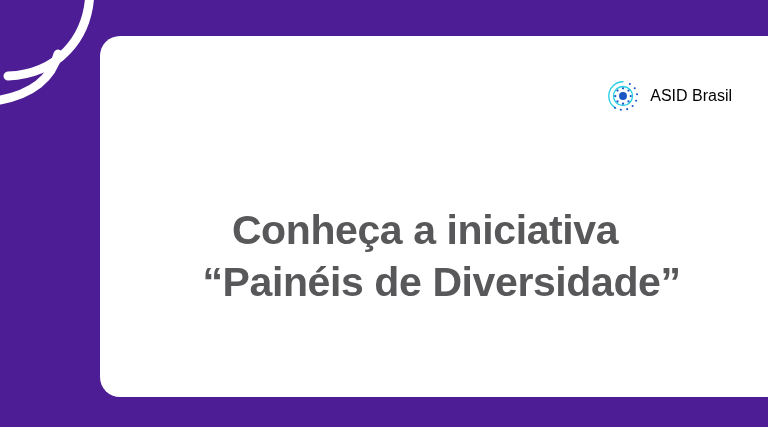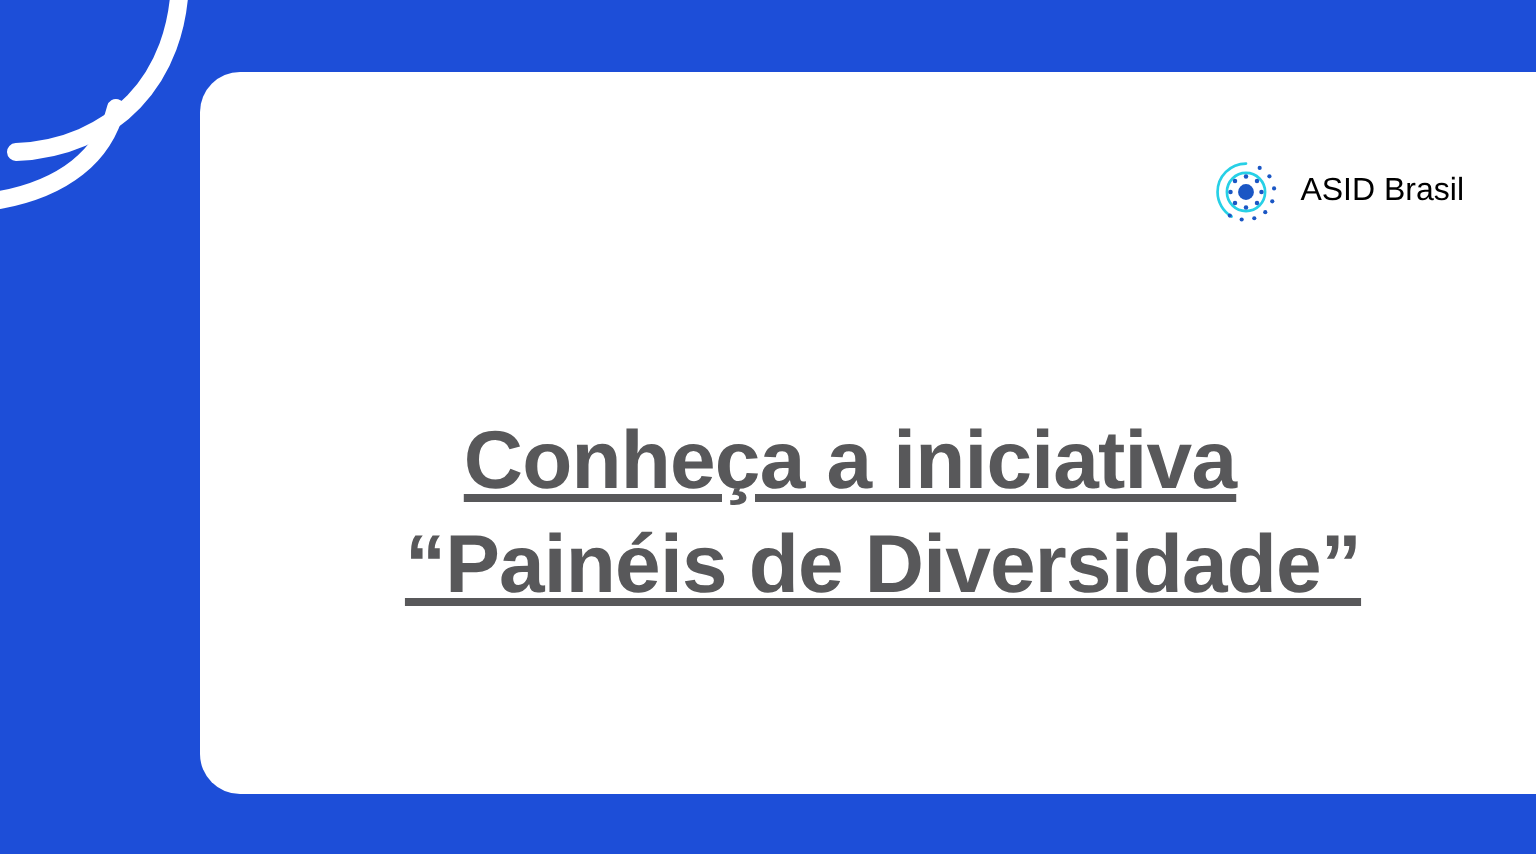--- a/index.html
+++ b/index.html
@@ -9,21 +9,21 @@
   body {
     width: 768px;
     height: 432px;
     overflow: hidden;
     font-family: "Liberation Sans", sans-serif;
   }
   #slide {
     position: relative;
     width: 768px;
     height: 427px;
-    background: #1d4ed8;
+    background: #4c1d95;
     overflow: hidden;
   }
   
   #deco-arcs {
     position: absolute;
     left: -6px;
     top: -30px;
     width: 150px;
     height: 150px;
     pointer-events: none;
@@ -65,21 +65,20 @@
     text-align: center;
     color: #58585A;
     font-size: 41px;
     font-weight: bold;
     line-height: 1.28;
     letter-spacing: -0.4px;
   }
   #headline .line {
     display: block;
     white-space: nowrap;
-    text-decoration: underline;
   }
   #headline .line-1 {
     padding-right: 18px;
   }
   #headline .line-2 {
     padding-left: 15px;
   }
 </style>
 </head>
 <body>

